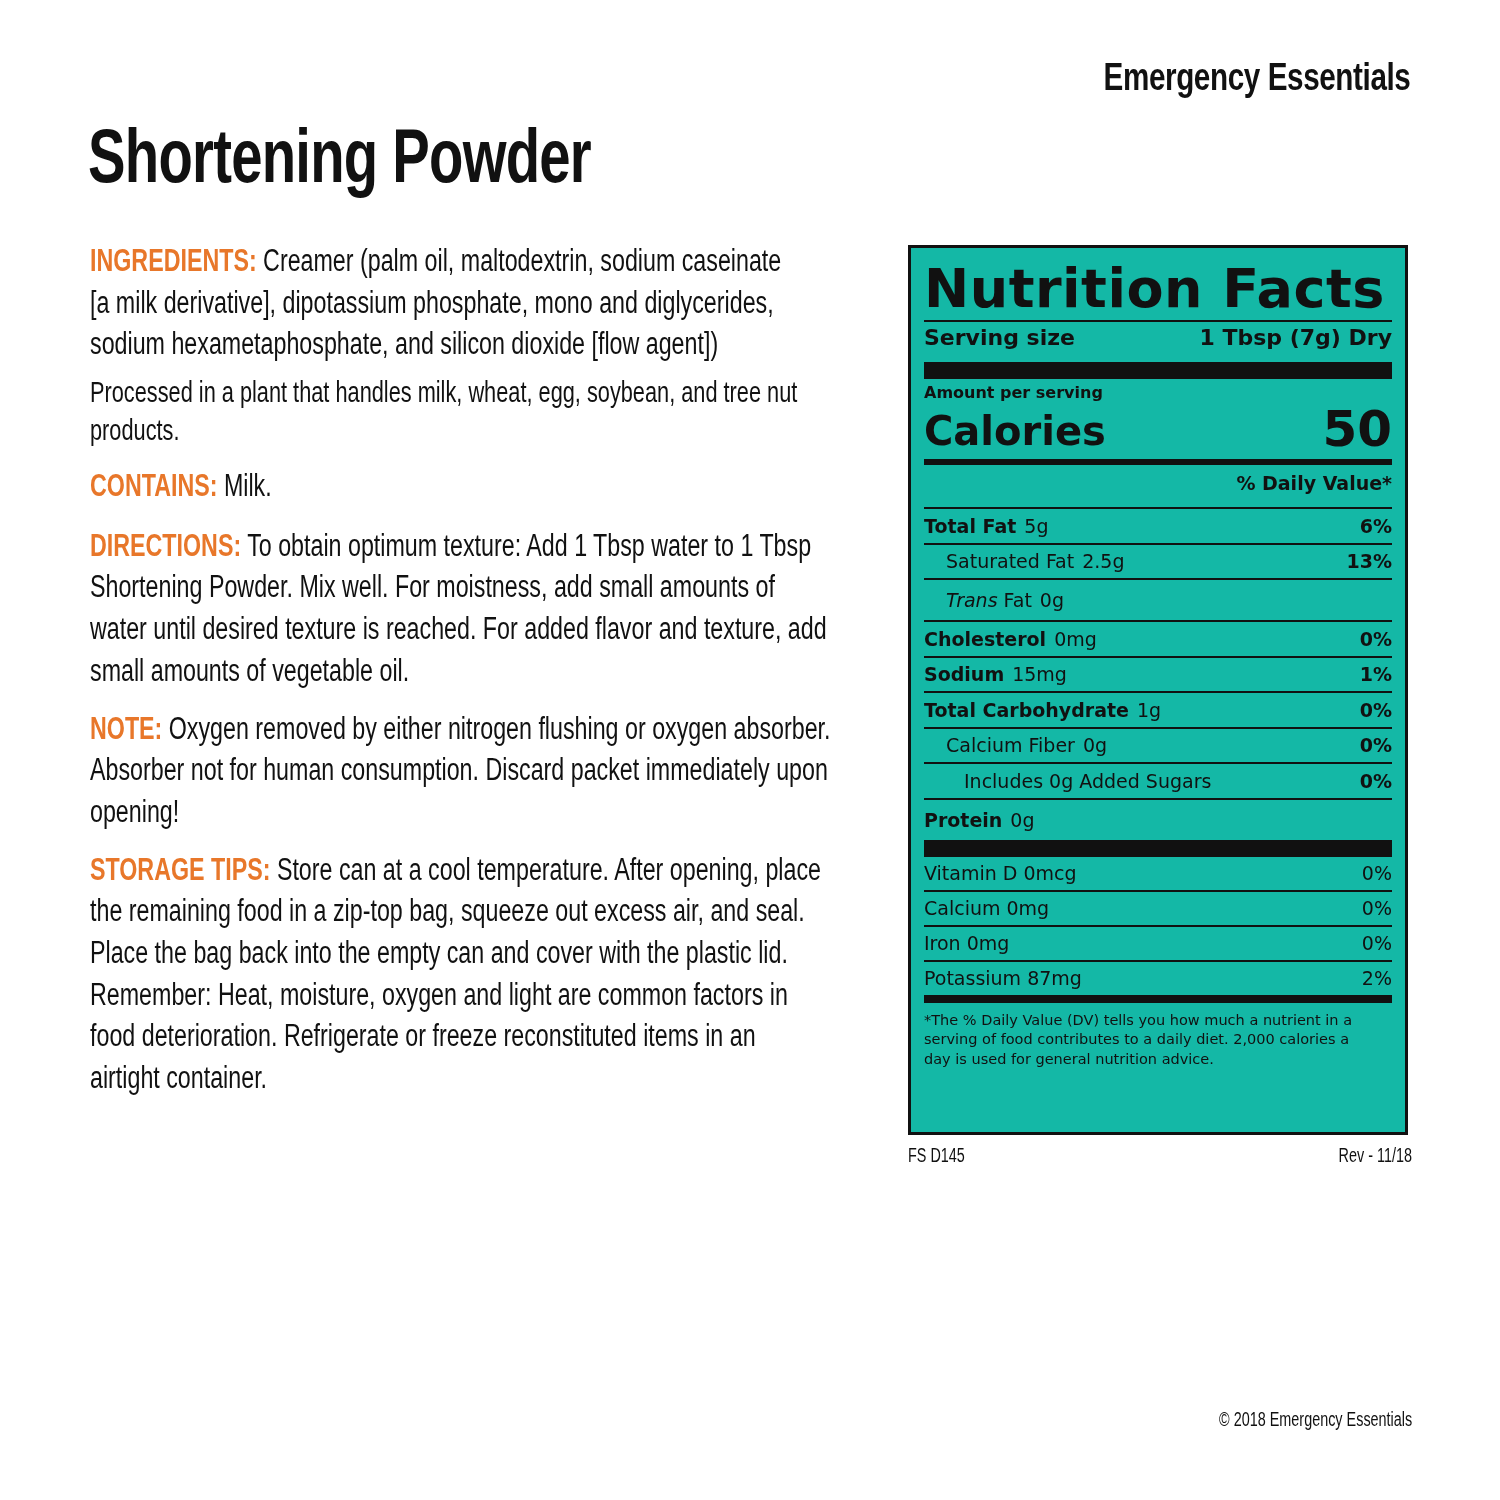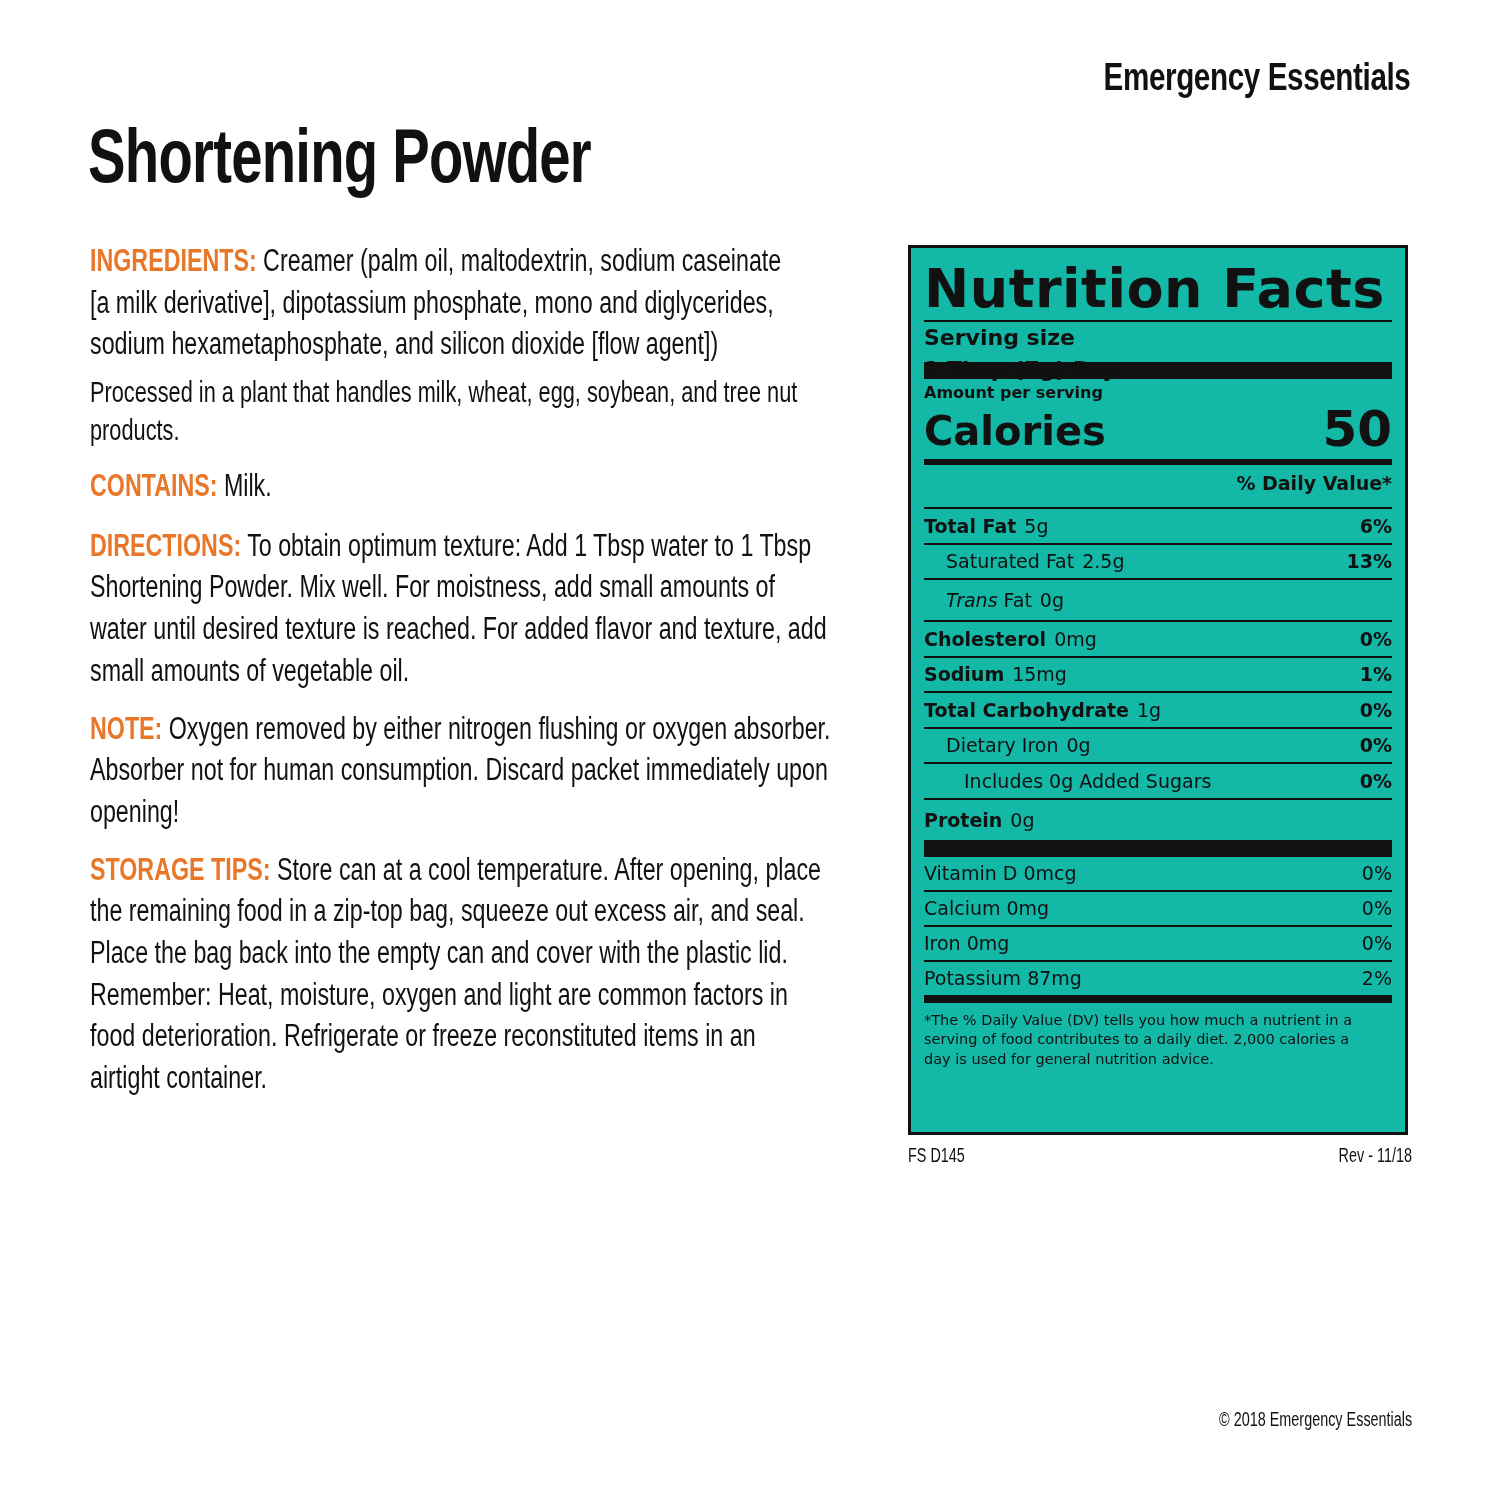--- a/index.html
+++ b/index.html
@@ -25,21 +25,21 @@
   .p-storage { margin-top:16px; }
 
   
   .nf { position:absolute; left:908px; top:245px; width:494px; height:884px; border:3px solid #111; background:#14b8a6; font-family:"Liberation Sans", sans-serif; }
   .nf-inner { position:absolute; left:13px; right:13px; top:0; }
   .nf-title { font-family:"DejaVu Sans", sans-serif; font-weight:bold; font-size:54px; letter-spacing:0.5px; margin-top:10px; height:62px; line-height:62px; white-space:nowrap; }
   .rule-thin { border-top:2px solid #111; }
   .rule-med { border-top:6px solid #111; }
   .rule-thick { border-top:17px solid #111; }
   .servings { font-family:"DejaVu Sans", sans-serif; font-size:23px; margin-top:8px; height:28px; line-height:28px; white-space:nowrap; }
-  .serving-size { display:flex; justify-content:space-between; font-family:"DejaVu Sans", sans-serif; font-weight:bold; font-size:22px; height:34px; line-height:32px; margin-bottom:6px;flex-direction:column; }
+  .serving-size { display:flex; justify-content:space-between; font-family:"DejaVu Sans", sans-serif; font-weight:bold; font-size:22px; height:34px; line-height:32px; margin-bottom:6px; }
   .amount { font-family:"DejaVu Sans", sans-serif; font-weight:bold; font-size:16px; margin-top:4px; height:20px; line-height:20px; }
   .calories { display:flex; justify-content:space-between; align-items:flex-end; font-family:"DejaVu Sans", sans-serif; font-weight:bold; height:52px; }
   .calories .cl { font-size:40px; line-height:48px; }
   .calories .cv { font-size:50px; line-height:52px; }
   .dv-head { text-align:right; font-family:"DejaVu Sans", sans-serif; font-weight:bold; font-size:19px; height:42px; line-height:36px; }
   .nrow { display:flex; justify-content:space-between; align-items:center; font-family:"DejaVu Sans", sans-serif; font-size:19px; height:33.5px; border-top:2px solid #111; }
   .nrow .b { font-weight:bold; }
   .nrow .pct { font-weight:bold; }
   .nrow.i1 .nl { padding-left:22px; }
   .nrow.i2 .nl { padding-left:40px; }
@@ -133,21 +133,21 @@
     </div>
     <div class="nrow">
       <span class="nl"><span class="b">Sodium</span><span class="v">15mg</span></span>
       <span class="pct">1%</span>
     </div>
     <div class="nrow">
       <span class="nl"><span class="b">Total Carbohydrate</span><span class="v">1g</span></span>
       <span class="pct">0%</span>
     </div>
     <div class="nrow i1">
-      <span class="nl"><span>Dietary Iron</span><span class="v">0g</span></span>
+      <span class="nl"><span>Calcium Fiber</span><span class="v">0g</span></span>
       <span class="pct">0%</span>
     </div>
     <div class="nrow i2">
       <span class="nl"><span>Includes 0g Added Sugars</span></span>
       <span class="pct">0%</span>
     </div>
     <div class="nrow protein">
       <span class="nl"><span class="b">Protein</span><span class="v">0g</span></span>
       <span class="pct"></span>
     </div>

